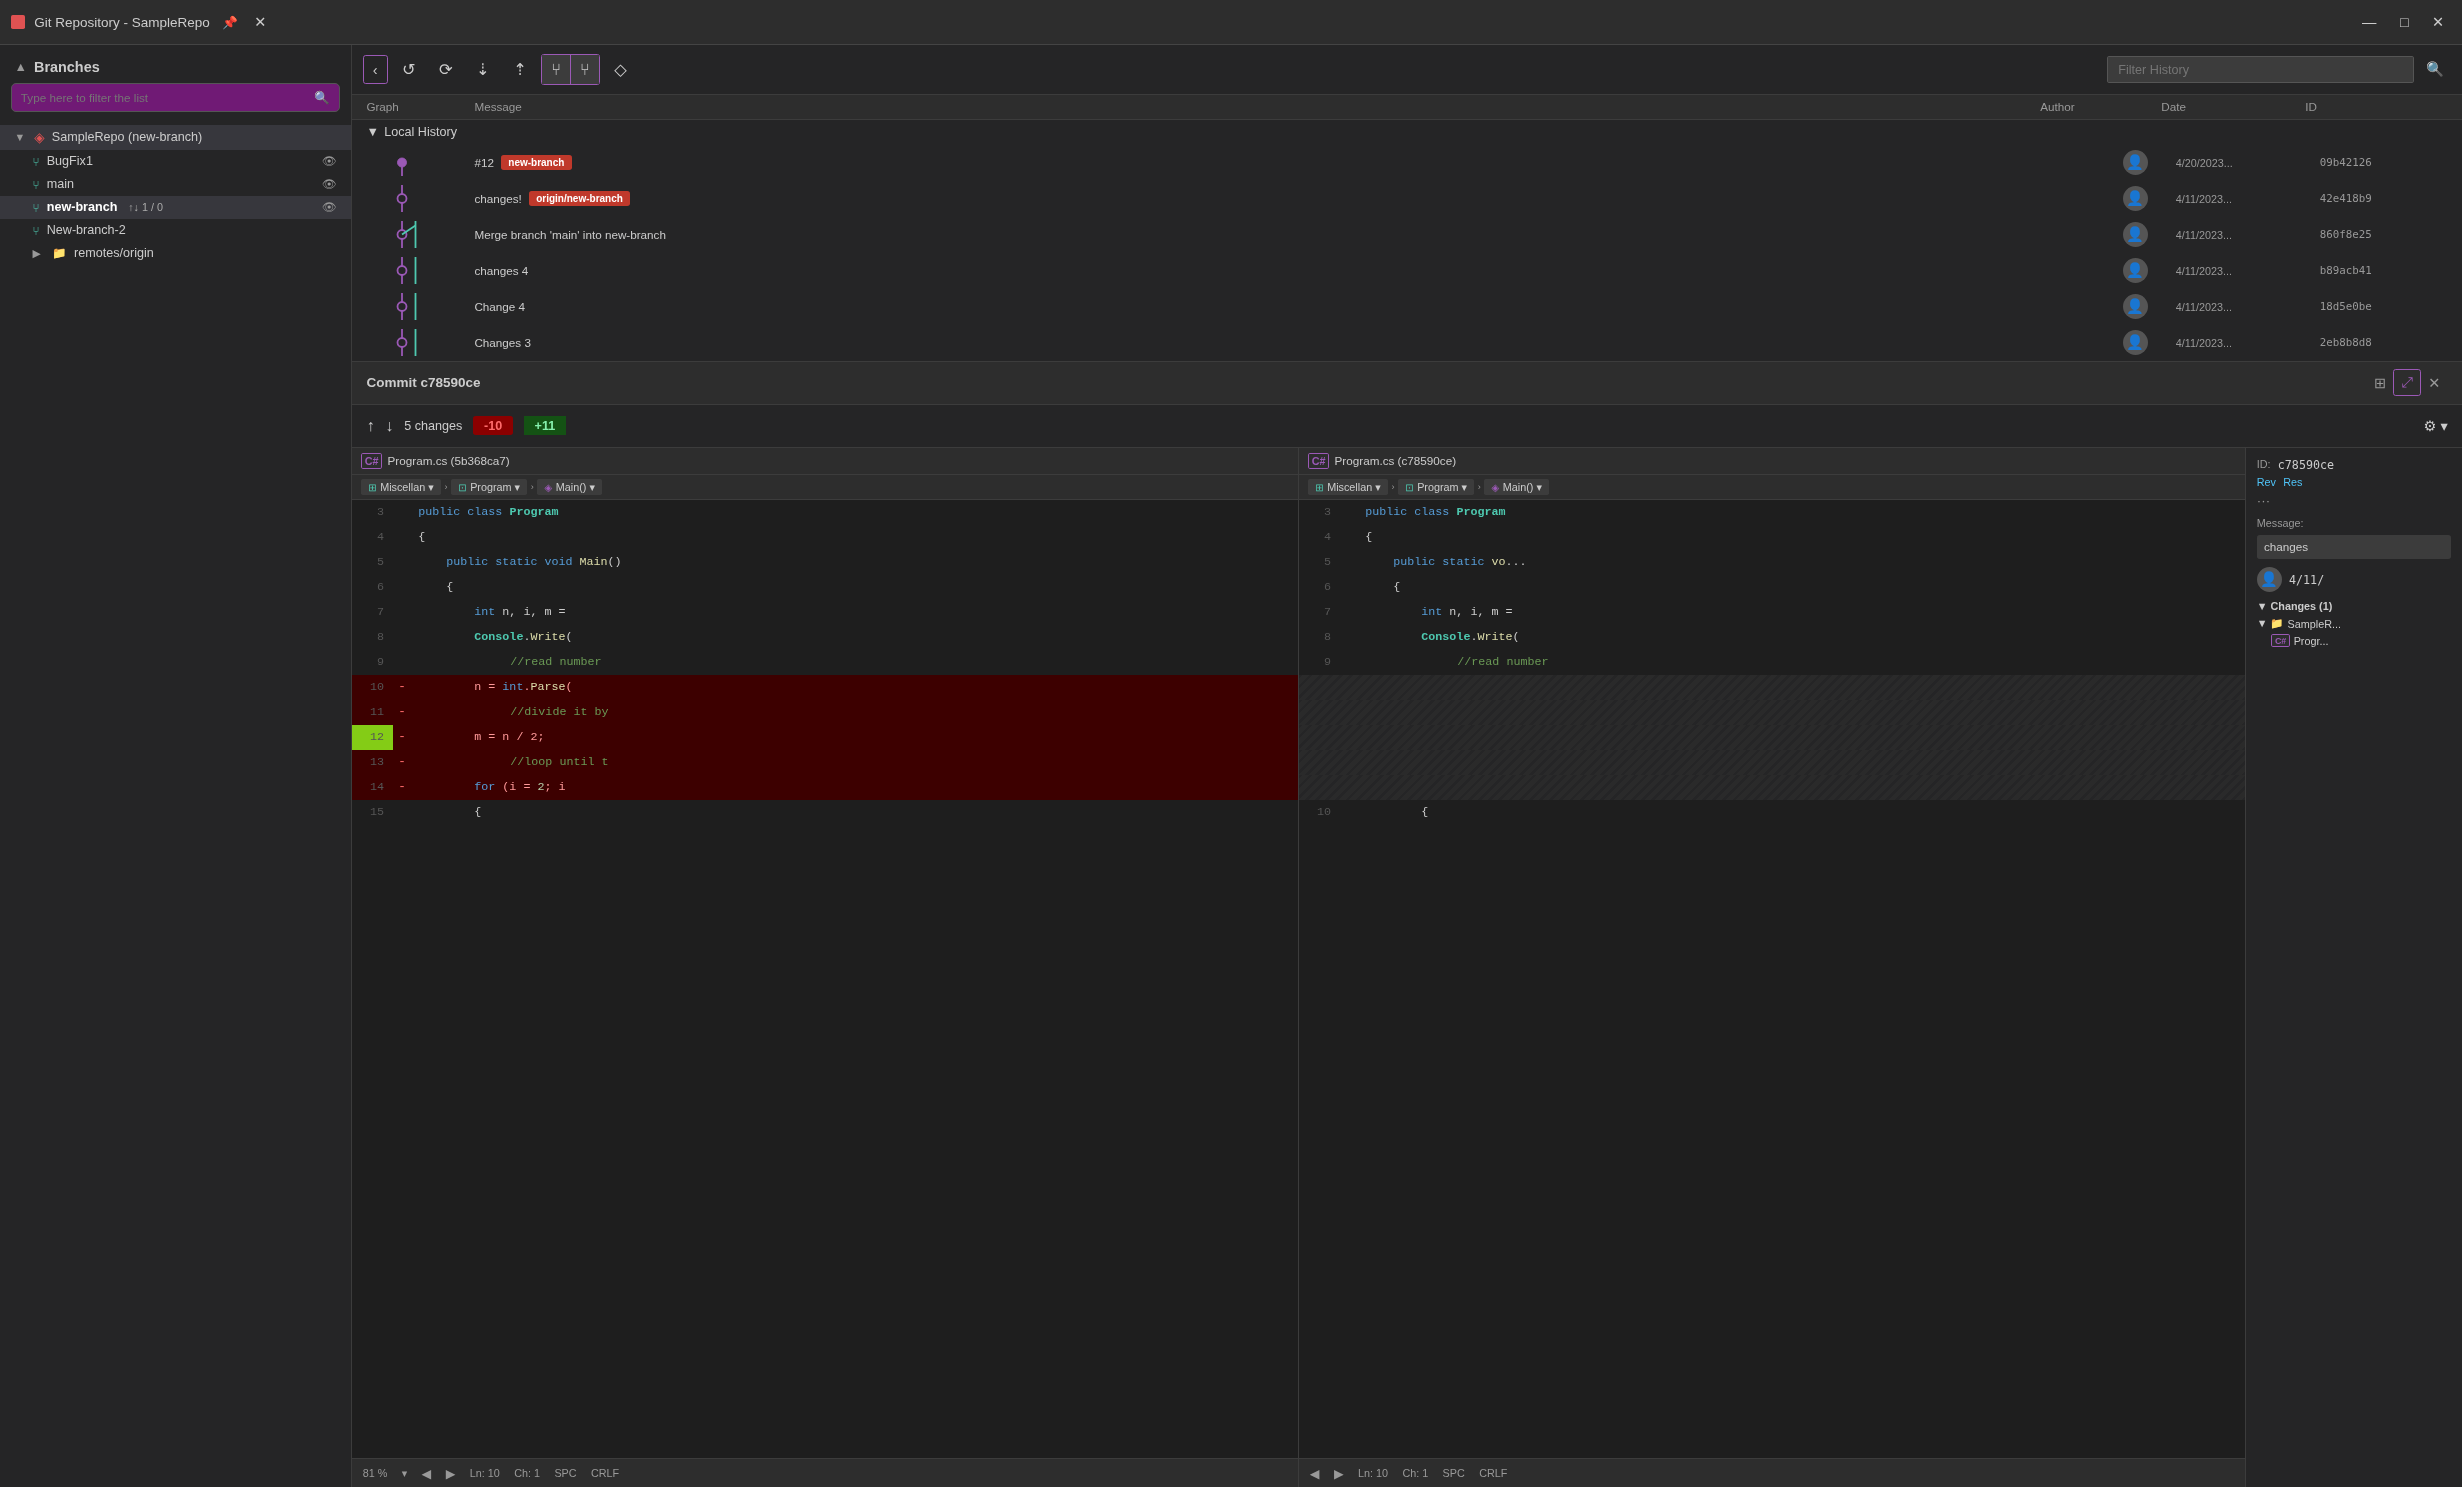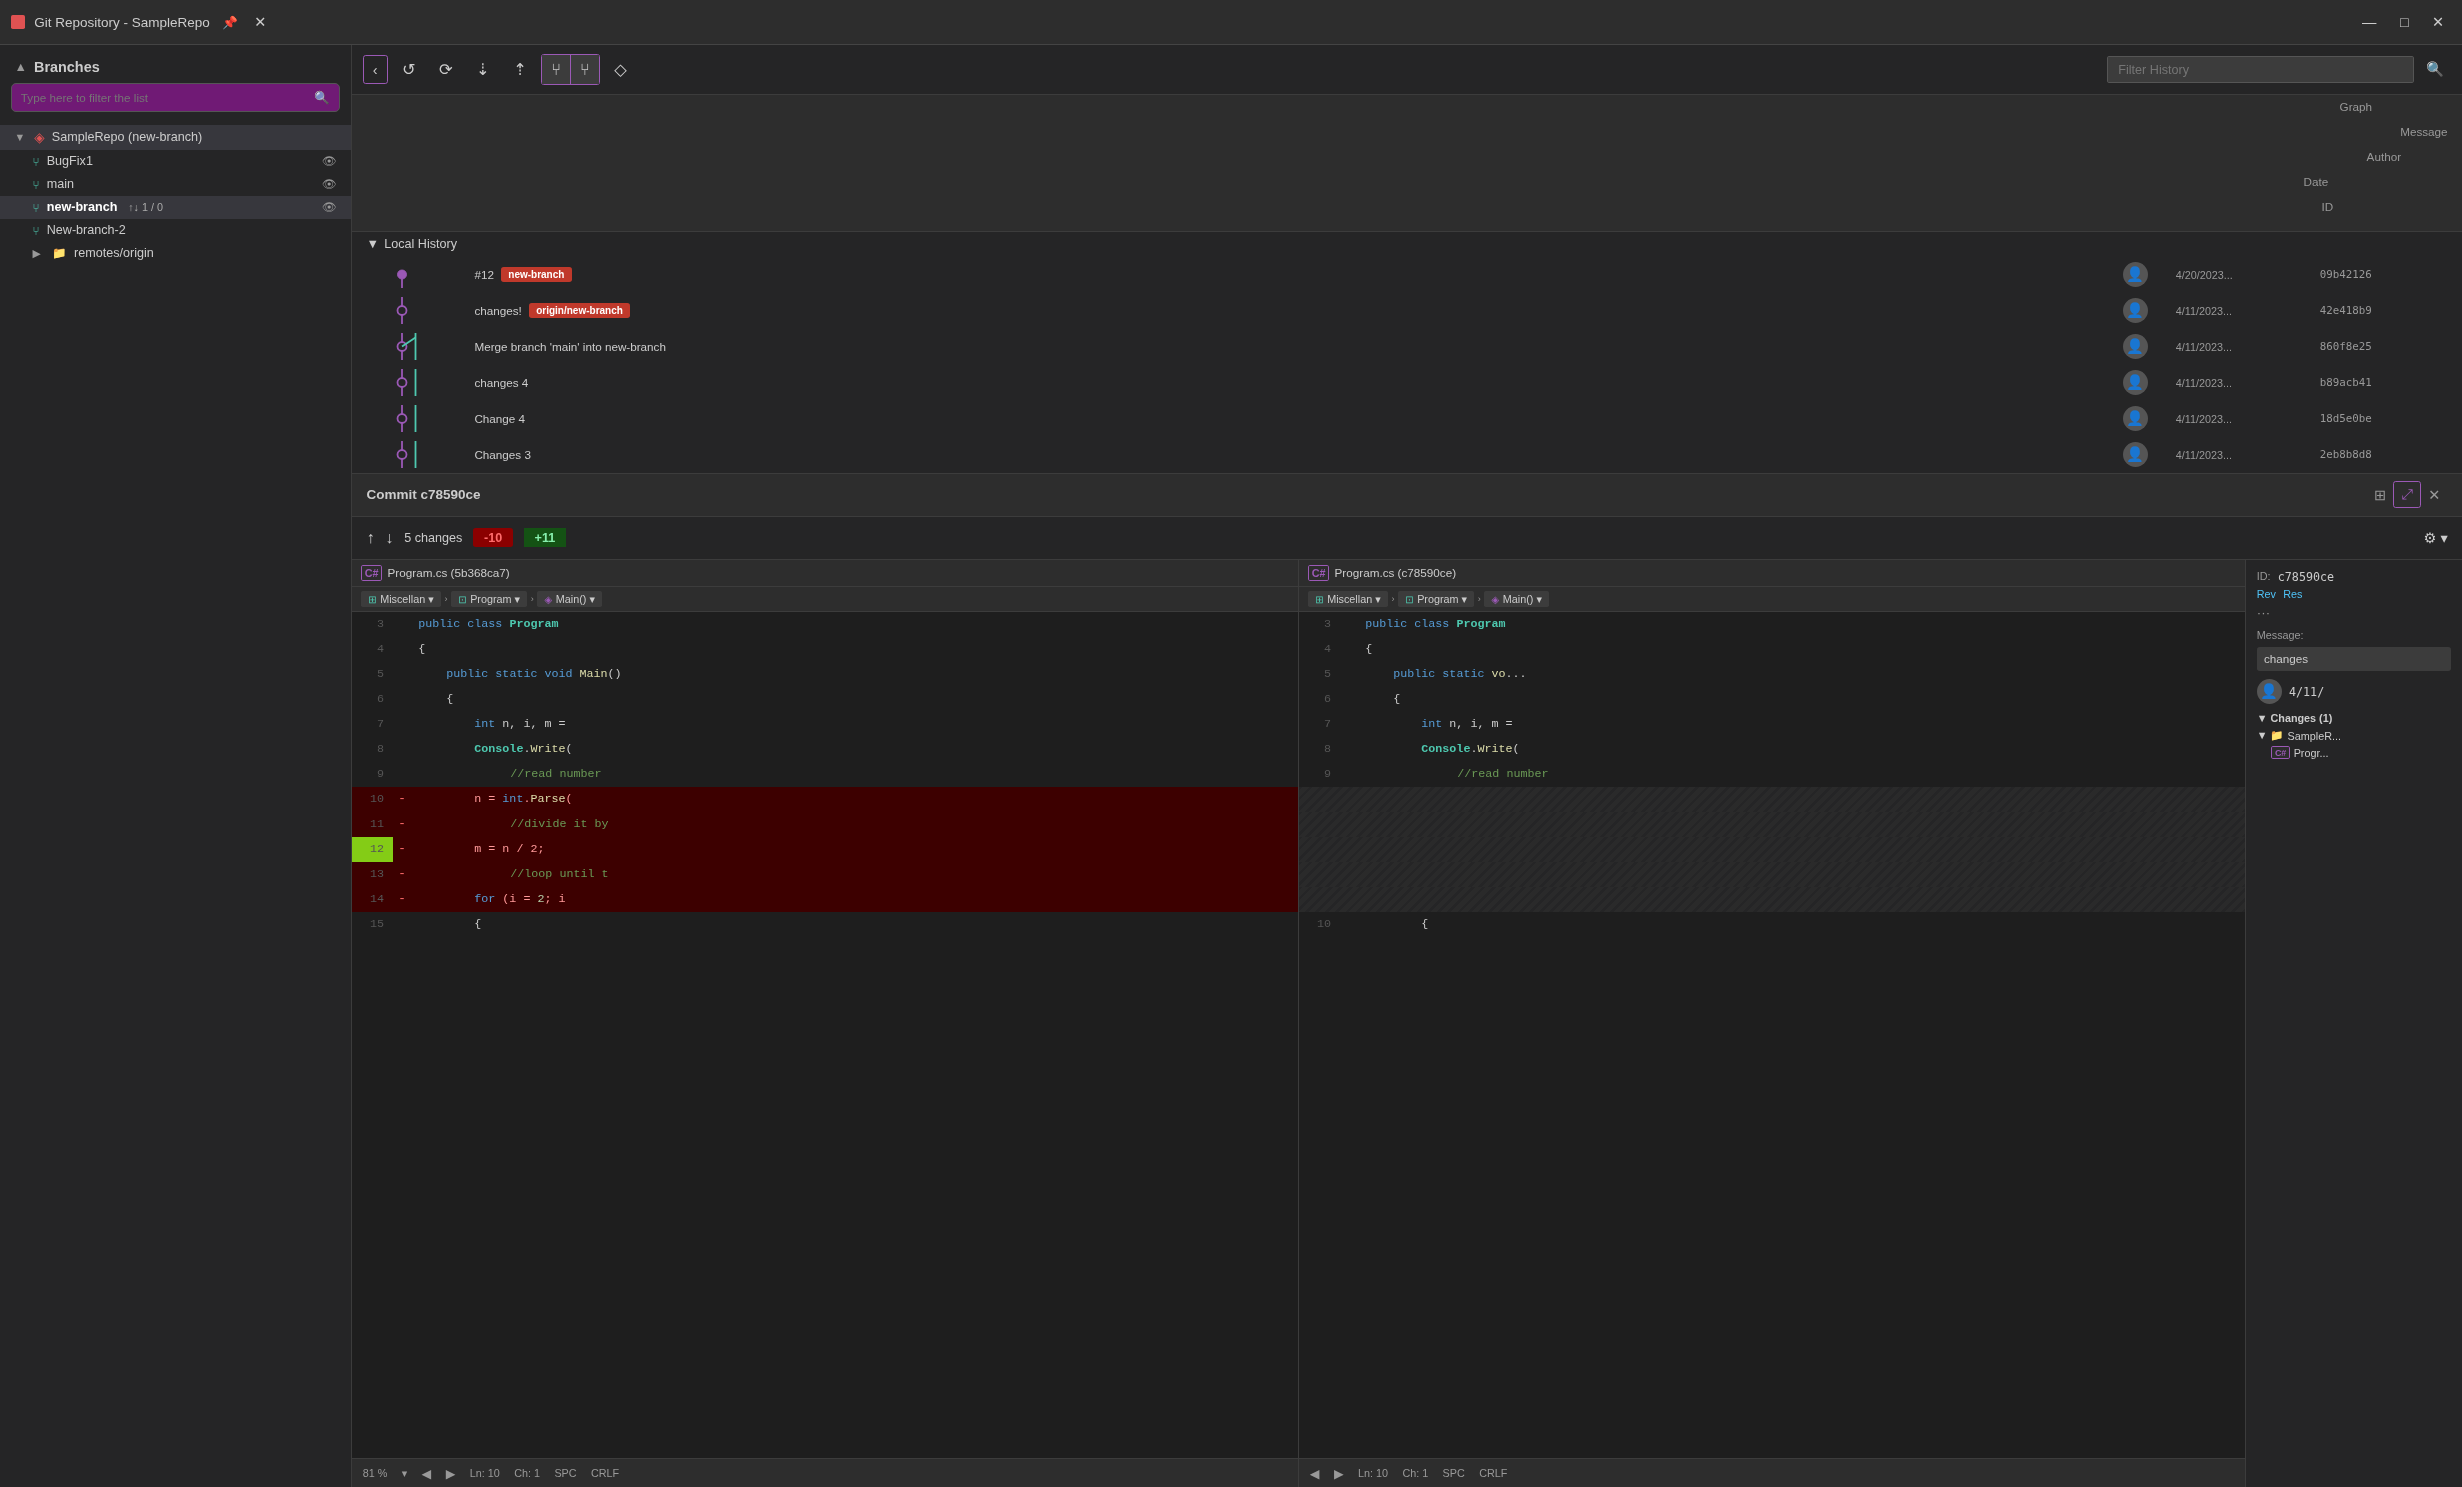--- a/index.html
+++ b/index.html
@@ -148,33 +148,32 @@
     
     .history-section {
       background: #252526;
       border-bottom: 0.9px solid #3c3c3c;
     }
     .history-header {
       display: flex;
       align-items: flex-end;
       padding: 5.4px 14.4px;
       border-bottom: 0.9px solid #3c3c3c;
-      gap: 12px;
+      gap: 0;
       background: #2d2d2d;
-      flex-direction: column;
     }
     .history-col {
       color: #999;
       font-size: 11.7px;
       font-weight: 500;
     }
     .col-graph { width: 108px; }
     .col-message { flex: 1; }
     .col-author { width: 81px; }
-    .col-date { width: 144px; }
+    .col-date { width: 144px; margin-left: 40px; }
     .col-id { width: 126px; }
     .local-history-section-header {
       display: flex;
       align-items: center;
       padding: 5.4px 14.4px;
       background: #252526;
       color: #cccccc;
       font-size: 12.6px;
       font-weight: 500;
       gap: 5.4px;

